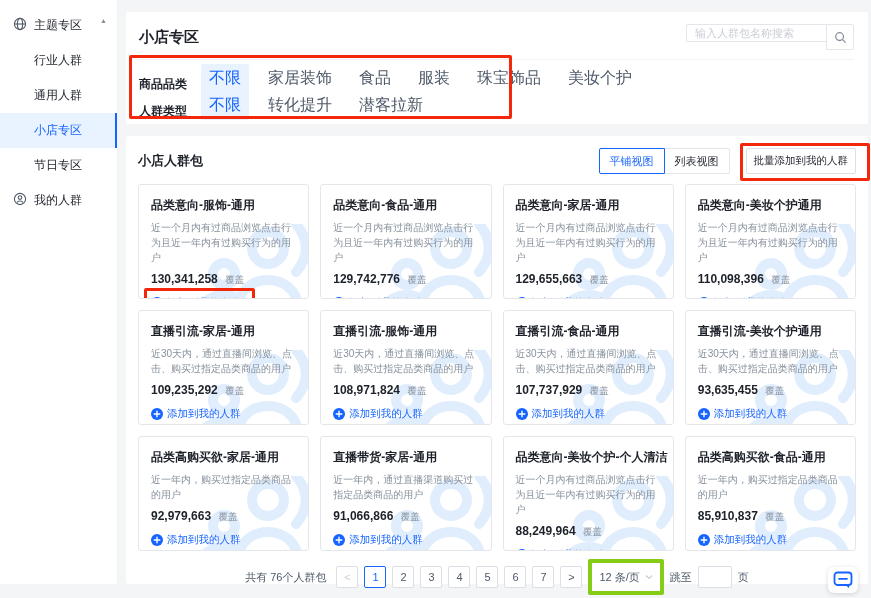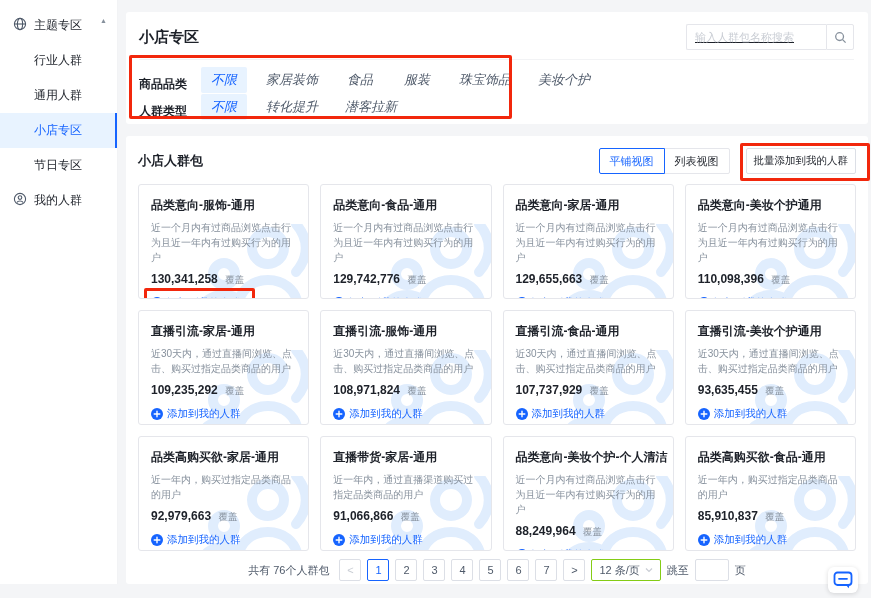--- a/index.html
+++ b/index.html
@@ -25,28 +25,28 @@
   .side-sub{padding:9px 10px 9px 34px;font-size:12px;cursor:pointer;white-space:nowrap;}
   .side-sub.active{background:var(--accent-bg);color:var(--accent);border-right:2px solid var(--accent);}
 
   
   .main{flex:1;min-width:0;padding:12px 3px 0 8px;display:flex;flex-direction:column;}
   .panel{background:#fff;border-radius:3px;}
   .panel-top{padding:12px 14px 10px 13px;height:112px;flex-shrink:0;}
   .top-row{display:flex;align-items:center;padding-bottom:9px;border-bottom:1px solid #f2f3f5;}
   .page-title{font-size:15px;font-weight:bold;}
   .search-group{margin-left:auto;display:flex;}
-  .search-input{width:140px;height:26px;border:1px solid var(--border);border-right:none;border-radius:2px 0 0 2px;padding:0 8px;font-size:11px;outline:none;color:var(--text-main);text-decoration:underline;}
+  .search-input{width:140px;height:18px;border:1px solid var(--border);border-right:none;border-radius:2px 0 0 2px;padding:0 8px;font-size:11px;outline:none;color:var(--text-main);}
   .search-input::placeholder{color:#c9cdd4;}
   .search-btn{width:28px;height:26px;border:1px solid var(--border);background:#fff;border-radius:0 2px 2px 0;display:flex;align-items:center;justify-content:center;cursor:pointer;}
 
   .filters{position:relative;margin-top:8px;display:flex;flex-direction:column;gap:2px;}
   .filter-row{display:flex;align-items:flex-end;height:25px;}
   .filter-label{width:62px;font-size:12px;font-weight:bold;flex-shrink:0;}
-  .filter-opt{min-width:46px;text-align:center;font-size:13px;color:#4e5969;padding:4px 8px;margin-right:11px;border-radius:2px;cursor:pointer;white-space:nowrap;font-style:italic;}
+  .filter-opt{min-width:46px;text-align:center;font-size:16px;color:#4e5969;padding:4px 8px;margin-right:11px;border-radius:2px;cursor:pointer;white-space:nowrap;}
   .filter-opt.active{background:var(--accent-bg);color:var(--accent);}
 
   .anno{position:absolute;border:3px solid var(--annotation);border-radius:2px;pointer-events:none;z-index:6;}
   .anno-filters{left:-10px;top:-13px;width:383px;height:64px;}
 
   .panel-bottom{margin-top:12px;padding:12px 12px 6px;flex:1;display:flex;flex-direction:column;min-height:0;}
   .section-row{display:flex;align-items:center;height:26px;flex-shrink:0;}
   .section-title{font-size:13px;font-weight:bold;}
   .view-toggle{margin-left:auto;display:flex;}
   .view-btn{height:26px;padding:0 10px;font-size:11px;background:#fff;border:1px solid var(--border);color:var(--text-main);cursor:pointer;}
@@ -71,21 +71,21 @@
   .anno-add{display:none;left:-7px;top:-7px;right:-14px;bottom:-8px;}
   .card.annotated .anno-add{display:block;}
   .card-graphic{position:absolute;right:-16px;bottom:-18px;pointer-events:none;}
 
   
   .pagination{display:flex;align-items:center;gap:6px;justify-content:center;margin-top:auto;padding:8px 0 4px;font-size:11px;color:#4e5969;flex-shrink:0;}
   .page-total{margin-right:4px;font-size:11px;color:#4e5969;}
   .page-btn{min-width:22px;height:22px;border:1px solid #dcdfe6;background:#fff;border-radius:2px;font-size:11px;color:#4e5969;display:flex;align-items:center;justify-content:center;padding:0 4px;cursor:pointer;font-family:inherit;}
   .page-btn.active{border-color:var(--accent);color:var(--accent);}
   .page-btn.disabled{color:#c9cdd4;cursor:default;}
-  .page-size{height:22px;border:1px solid #84cc16;border-radius:2px;display:flex;align-items:center;gap:5px;padding:0 7px;background:#fff;cursor:pointer;white-space:nowrap;}
+  .page-size{height:36px;border:4px solid #84cc16;border-radius:2px;display:flex;align-items:center;gap:5px;padding:0 7px;background:#fff;cursor:pointer;white-space:nowrap;}
   .jump-input{width:34px;height:22px;border:1px solid #dcdfe6;border-radius:2px;outline:none;padding:0 4px;font-size:11px;}
 
   .chat-float{position:absolute;right:13px;bottom:5px;width:30px;height:26px;background:#fff;border-radius:6px;display:flex;align-items:center;justify-content:center;box-shadow:0 1px 5px rgba(0,0,0,.14);cursor:pointer;z-index:9;}
 </style>
 </head>
 <body>
 
 <div class="app">
 
   <div class="sidebar">

